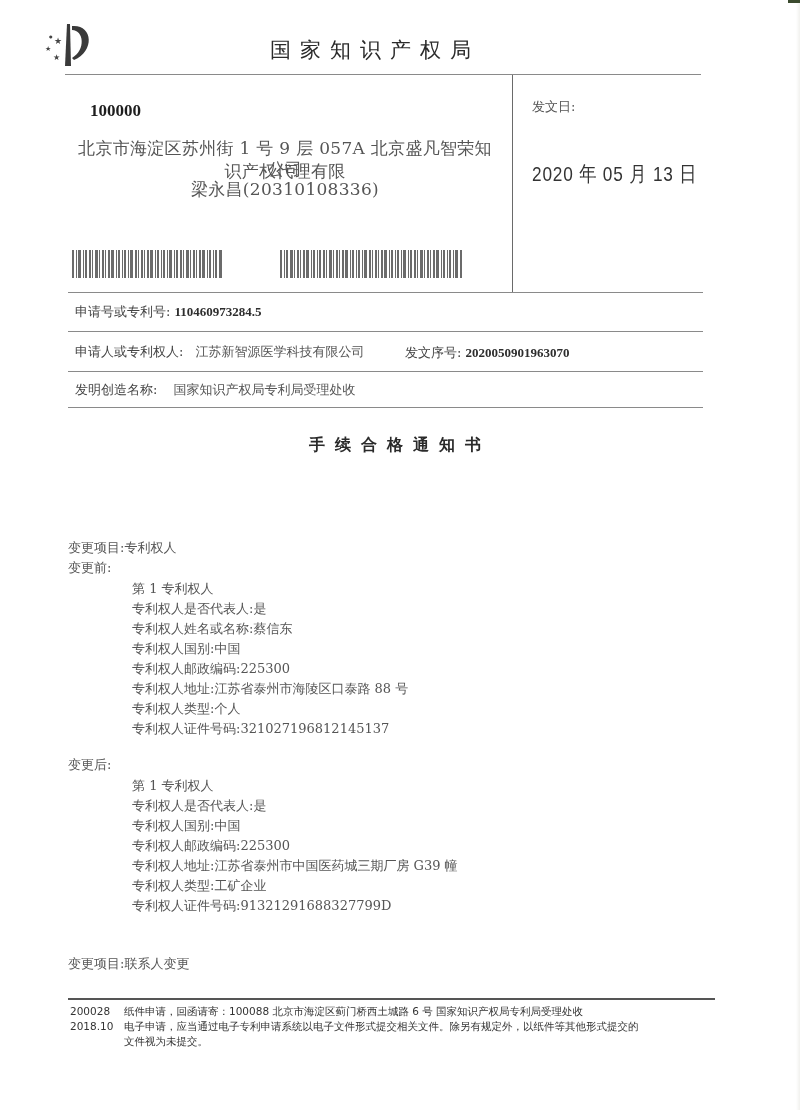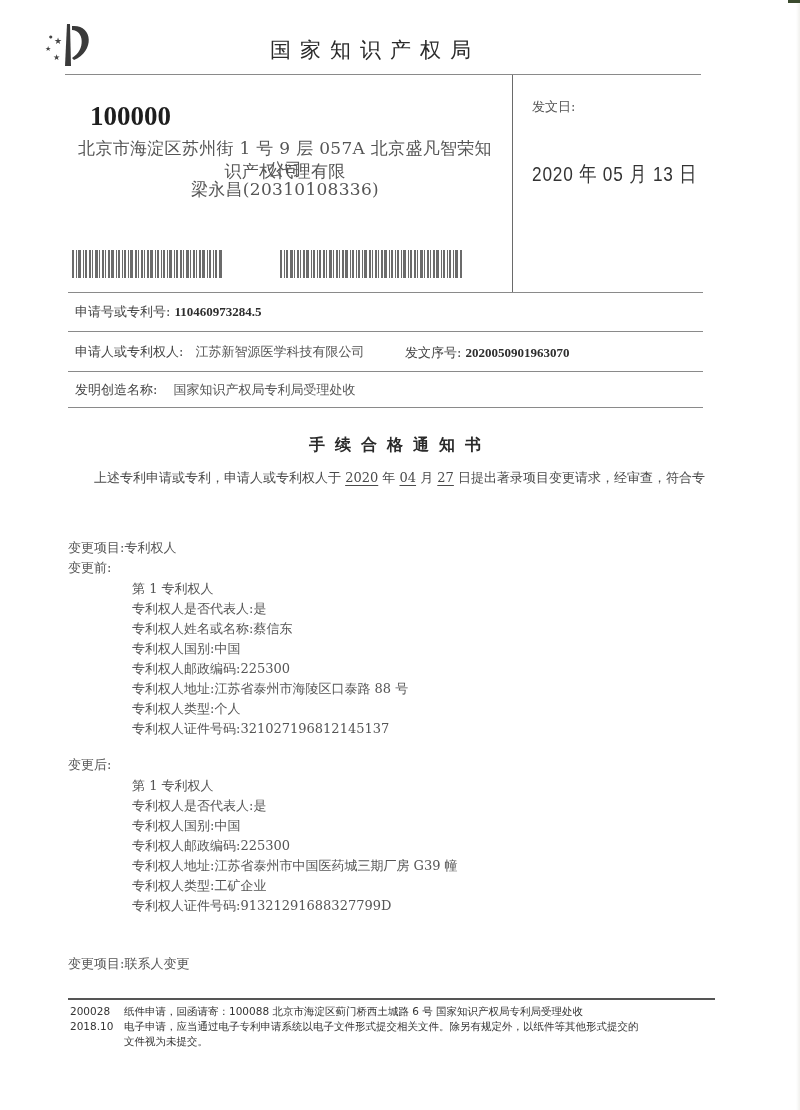--- a/index.html
+++ b/index.html
@@ -9,21 +9,21 @@
   }
   .abs { position: absolute; }
   .hline { position: absolute; height: 0; border-top: 1.5px solid #8a8a8a; }
   .vline { position: absolute; width: 0; border-left: 1.5px solid #6a6a6a; }
   .scan-edge { position: absolute; right: 0; top: 0; width: 4px; height: 100%; background: linear-gradient(to right, #ffffff, #f1f1ee); }
   .scan-corner { position: absolute; right: 0; top: 0; width: 12px; height: 3px; background: #3b4a2e; }
 
   .agency-title { left: 270px; top: 36px; font-family: "DejaVu Sans", "Liberation Sans", sans-serif; font-size: 21px; letter-spacing: 9px; color: #2a2a2a; }
   .logo { left: 34px; top: 20px; width: 70px; height: 50px; }
 
-  .postcode { left: 90px; top: 101px; font-size: 27px; font-weight: bold; color: #1e1e1e; font-family: "Liberation Serif", "DejaVu Serif", serif; }
+  .postcode { left: 90px; top: 101px; font-size: 17px; font-weight: bold; color: #1e1e1e; font-family: "Liberation Serif", "DejaVu Serif", serif; }
   .addr { left: 70px; width: 430px; text-align: center; font-size: 17px; color: #555; letter-spacing: 0.3px; }
 
   .send-date-label { left: 532px; top: 98px; font-size: 13px; color: #555; }
   .send-date { left: 532px; top: 160px; font-family: "Liberation Sans", "DejaVu Sans", sans-serif; font-size: 21px; color: #333; transform: scaleX(0.82); transform-origin: left; letter-spacing: 1px; }
 
   .barcode { top: 250px; height: 28px; display: flex; gap: 1.5px; }
   .barcode span { display: block; height: 100%; background: #6b6b6b; }
 
   .field-row { font-size: 13px; color: #444; }
   .field-val { font-family: "Liberation Serif", "DejaVu Serif", serif; font-weight: bold; color: #2e2e2e; font-size: 13px; }
@@ -192,23 +192,20 @@
 <div class="hline" style="left:68px; top:371px; width:635px;"></div>
 <div class="abs field-row" style="left:75px; top:381px;">
   <span>发明创造名称:</span>
   <span style="margin-left:12px;" class="field-val-light">国家知识产权局专利局受理处收</span>
 </div>
 <div class="hline" style="left:68px; top:407px; width:635px;"></div>
 
 <div class="abs doc-title">手续合格通知书</div>
 
 <div class="abs para" style="top:466px;">
-  <div style="text-indent:26px; white-space:nowrap;">
-    <span>上述专利申请或专利，申请人或专利权人于 </span><span class="u">2020</span><span> 年 </span><span class="u">04</span><span> 月 </span><span class="u">27</span><span> 日提出著录项目变更请求，经审查，符合专</span>
-  </div>
 </div>
 
 <div class="abs line" style="left:68px; top:538px;">变更项目:专利权人</div>
 <div class="abs line" style="left:68px; top:558px;">变更前:</div>
 
 <div class="abs" style="left:132px; top:579px;">
   <div class="line">第 1 专利权人</div>
   <div class="line">专利权人是否代表人:是</div>
   <div class="line">专利权人姓名或名称:蔡信东</div>
   <div class="line">专利权人国别:中国</div>

